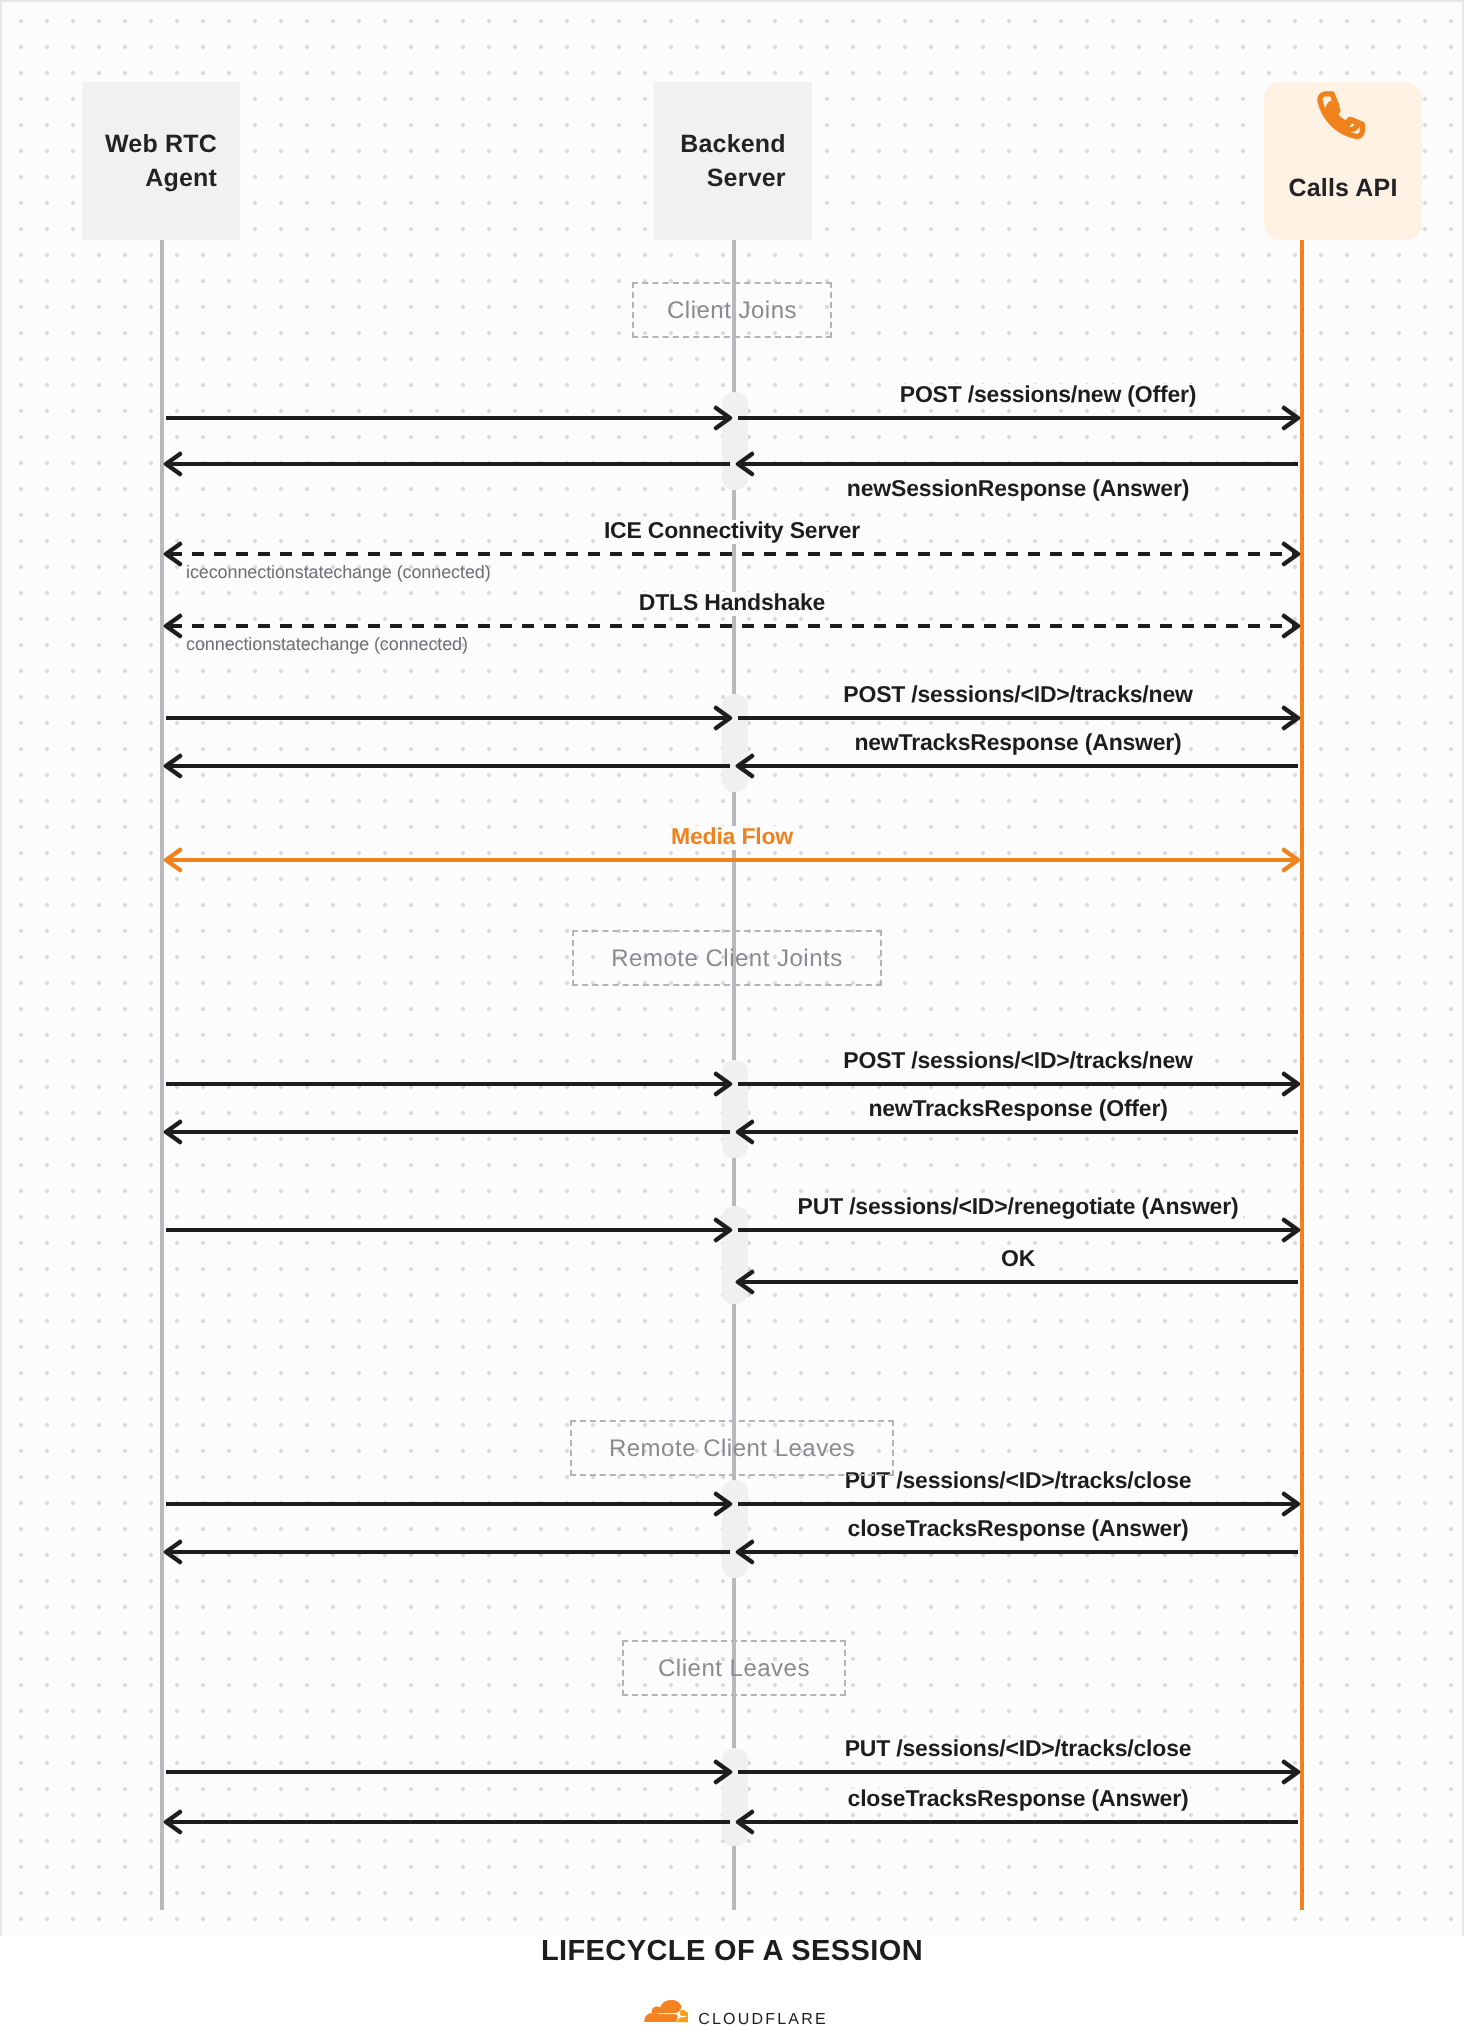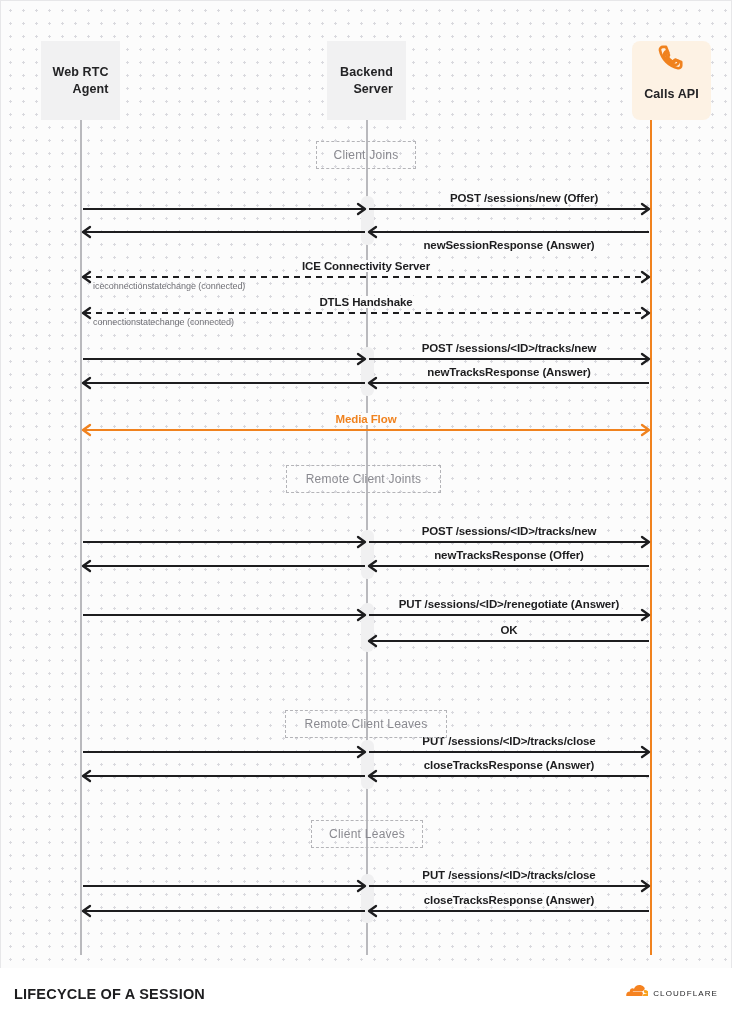--- a/index.html
+++ b/index.html
@@ -126,20 +126,21 @@
     background: #e7e7e9;
   }
   #footer {
     position: absolute;
     left: 0; right: 0;
     display: flex;
     align-items: center;
     justify-content: space-between;
     padding: 0 14px;
     background: #ffffff;
+    flex-direction: column;
   }
   #footer-title {
     font-size: 14.5px;
     font-weight: bold;
     color: #1d1d1f;
     letter-spacing: .2px;
   }
   #cf-logo {
     display: flex;
     align-items: center;

